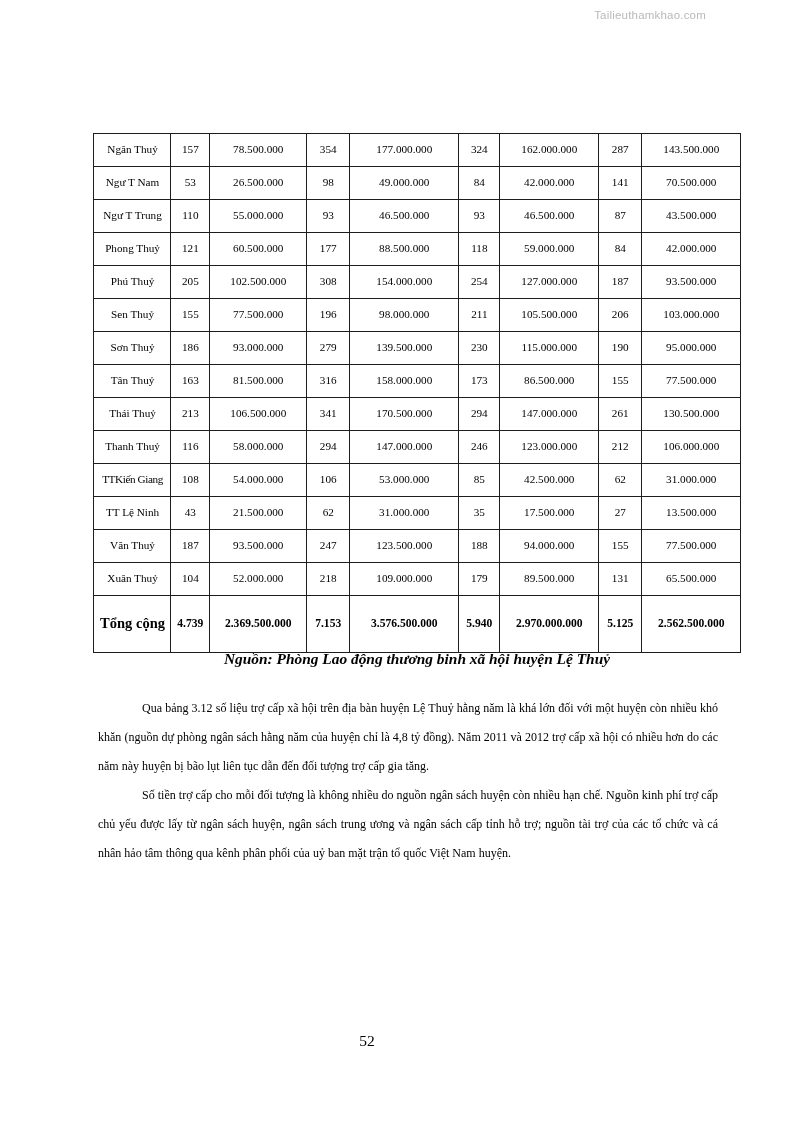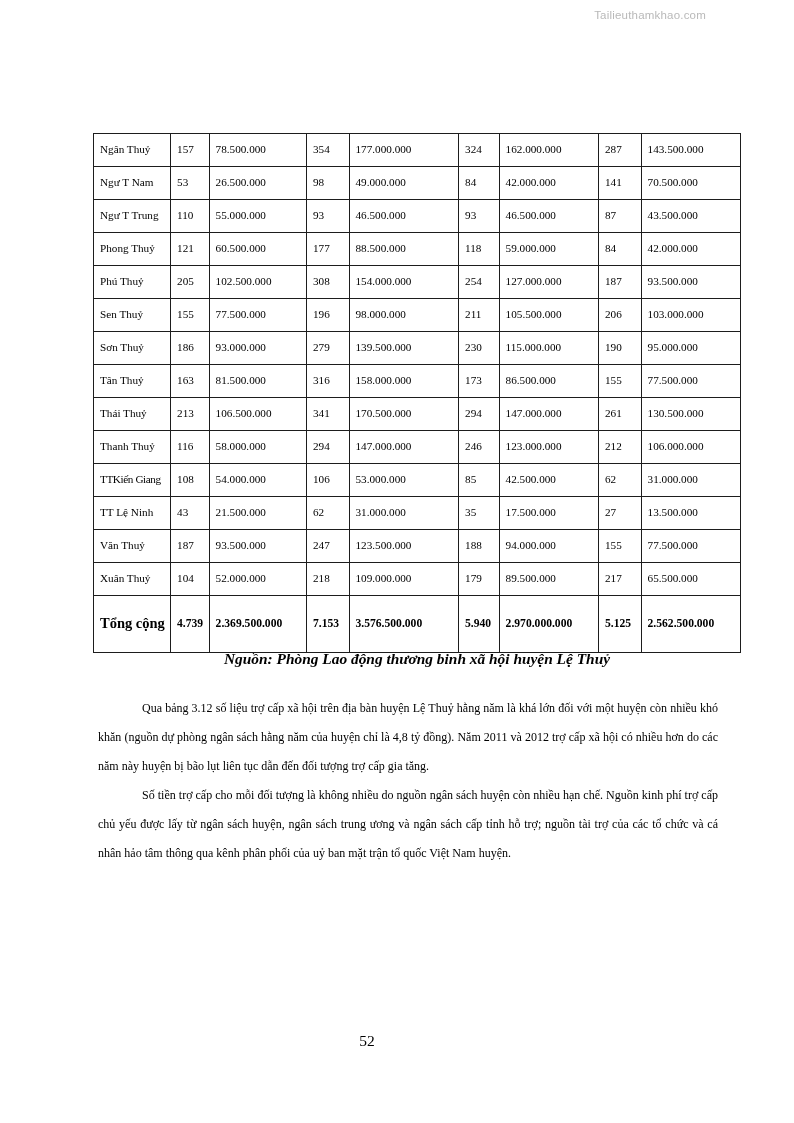--- a/index.html
+++ b/index.html
@@ -41,20 +41,21 @@
     left: 93px;
     top: 133px;
     width: 648px;
   }
   table.data {
     border-collapse: collapse;
     width: 648px;
     table-layout: fixed;
     font-size: 11.2px;
     line-height: 1.18;
+    text-align: center;
   }
   table.data td {
     border: 1px solid #1d1d1d;
     padding: 5px 5px 5px 6px;
     vertical-align: middle;
     height: 22px;
     word-break: break-all;
   }
   
   col.c-name  { width: 76px; }
@@ -288,21 +289,21 @@
             <td>77.500.000</td>
           </tr>
           <tr>
             <td class="name">Xuân Thuỷ</td>
             <td>104</td>
             <td>52.000.000</td>
             <td>218</td>
             <td>109.000.000</td>
             <td>179</td>
             <td>89.500.000</td>
-            <td>217</td>
+            <td>131</td>
             <td>65.500.000</td>
           </tr>
           <tr class="total">
             <td class="name">Tổng cộng</td>
             <td>4.739</td>
             <td>2.369.500.000</td>
             <td>7.153</td>
             <td>3.576.500.000</td>
             <td>5.940</td>
             <td>2.970.000.000</td>

